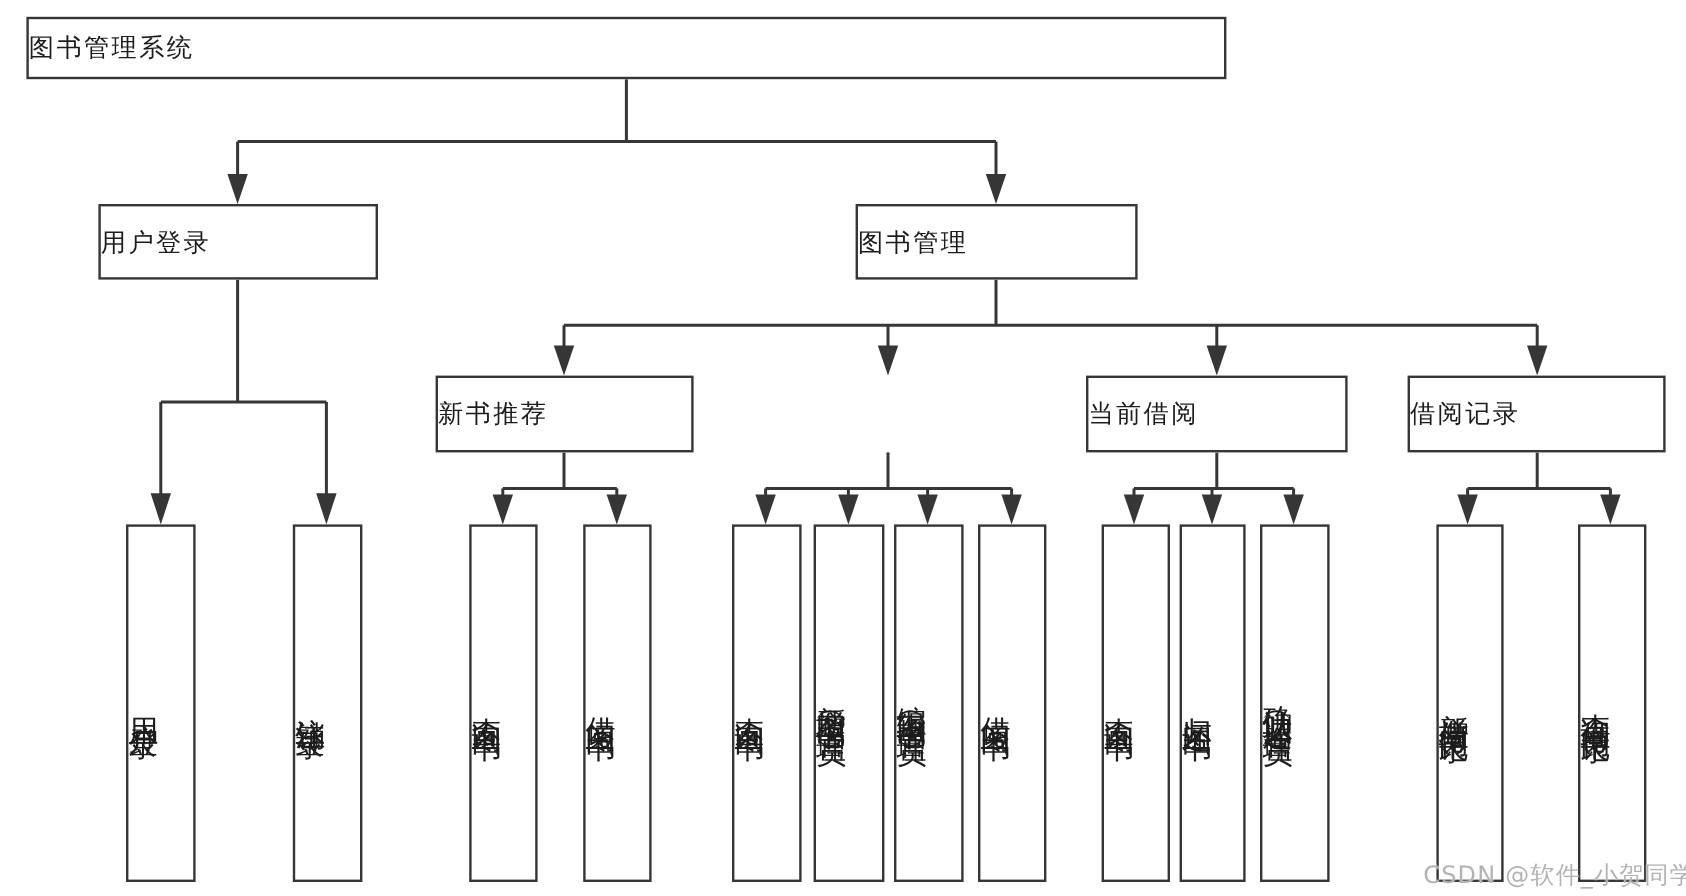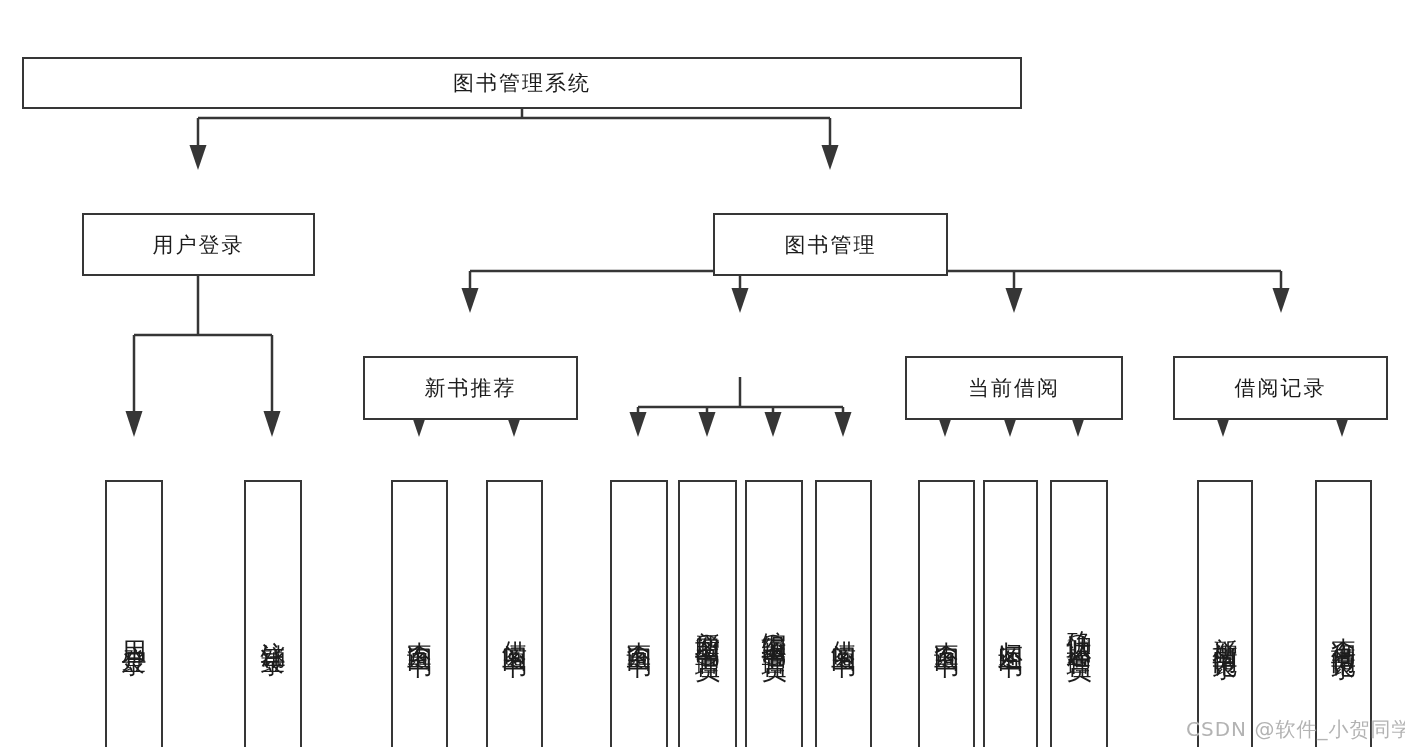--- a/index.html
+++ b/index.html
@@ -19,21 +19,21 @@
     overflow:hidden;
   }
   .connectors{position:absolute;left:0;top:0;width:1405px;height:747px;}
   .connectors path{stroke:var(--line);stroke-width:2.5;fill:none;}
   .connectors polygon{fill:var(--line);stroke:none;}
   .node{
     position:absolute;
     box-sizing:border-box;
     background:var(--box-fill);
     border:2.5px solid var(--line);
-    display:flex;align-items:center;justify-content:center;margin-top:43px;
+    display:flex;align-items:center;
   }
   .node .hlabel{
     font-size:21px;color:var(--text);letter-spacing:2px;white-space:nowrap;
   }
   .node .vlabel{
     writing-mode:vertical-rl;
     text-orientation:mixed;
     font-size:25px;color:var(--text);
     letter-spacing:4px;
     line-height:1;

